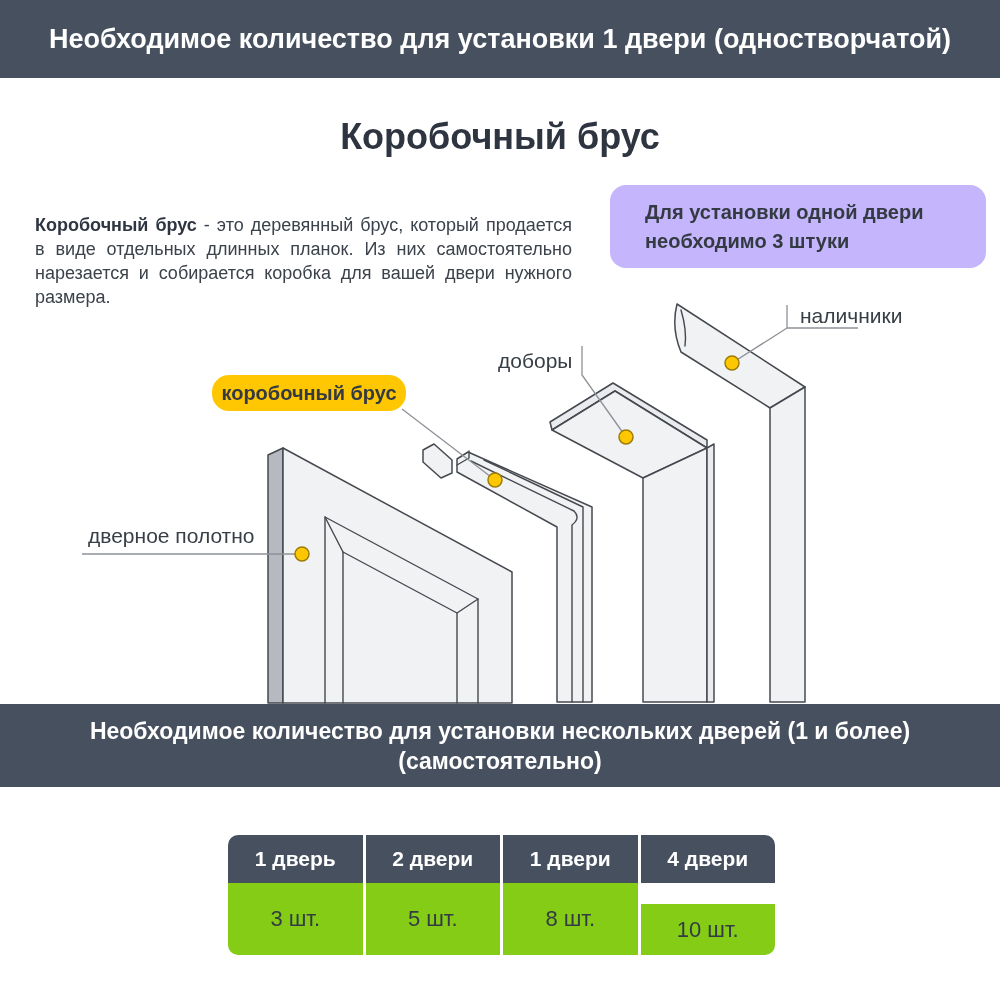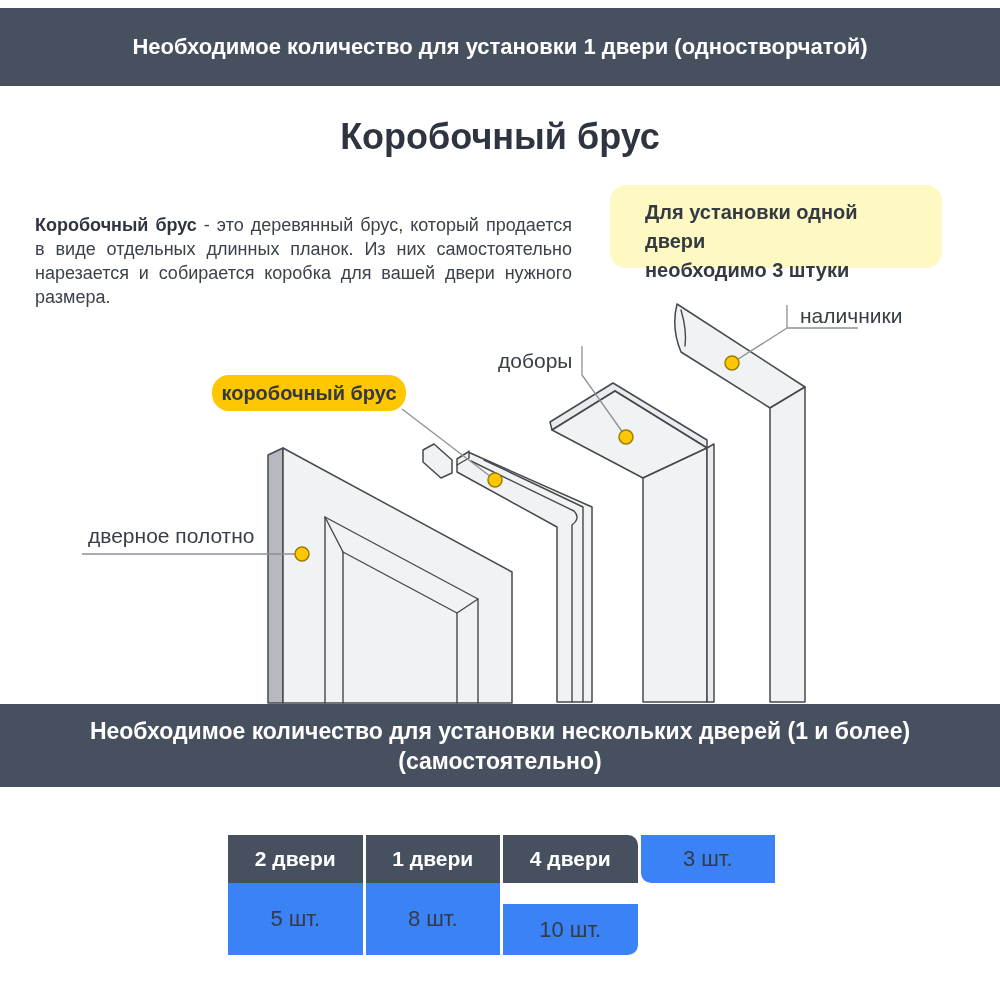--- a/index.html
+++ b/index.html
@@ -5,34 +5,34 @@
   html,body{margin:0;padding:0;background:#ffffff;}
   .stage{
     position:relative;width:1000px;height:1000px;background:#ffffff;
     font-family:"Liberation Sans",sans-serif;overflow:hidden;
   }
   .banner{
     position:absolute;left:0;width:1000px;background:#46505f;color:#ffffff;
     font-weight:700;display:flex;flex-direction:column;align-items:center;
     justify-content:center;text-align:center;
   }
-  .banner.top{top:0;height:78px;font-size:22px;margin-top:8px;}
+  .banner.top{top:0;height:78px;font-size:27px;}
   .banner.bottom{top:704px;height:83px;font-size:23px;line-height:30px;}
   .page-title{
     position:absolute;top:116px;left:0;width:1000px;text-align:center;
     font-size:36px;font-weight:700;color:#2e3540;
   }
   .intro{
     position:absolute;top:195px;left:35px;width:537px;
     font-size:18px;line-height:24px;color:#3c424b;text-align:justify;
   }
   .intro b{color:#2e3540;}
   .badge{
-    position:absolute;left:610px;top:185px;width:332px;height:83px;
-    background:#fef9c3;border-radius:16px;box-sizing:border-box;
+    position:absolute;left:610px;top:185px;width:376px;height:83px;
+    background:#c4b5fd;border-radius:16px;box-sizing:border-box;
     padding:13px 20px 0 35px;color:#343a42;font-weight:700;
     font-size:20px;line-height:29px;
   }
   .diagram{position:absolute;top:280px;left:0;width:1000px;height:440px;}
   .face{fill:#f1f2f4;stroke:#45494f;stroke-width:1.5;stroke-linejoin:round;}
   .face-dark{fill:#b6b9bf;stroke:#45494f;stroke-width:1.5;stroke-linejoin:round;}
   .face-mid{fill:#e9ebee;stroke:#45494f;stroke-width:1.5;stroke-linejoin:round;}
   .ln{fill:none;stroke:#45494f;stroke-width:1.4;stroke-linejoin:round;stroke-linecap:round;}
   .leader{fill:none;stroke:#8d9197;stroke-width:1.3;}
   .dot{fill:#ffc701;stroke:#9b7d06;stroke-width:1.5;}
@@ -44,21 +44,21 @@
     display:grid;grid-template-columns:repeat(4,1fr);
     grid-template-rows:48px 72px;column-gap:3px;row-gap:0;
   }
   .th{
     background:#46505f;color:#ffffff;font-weight:700;font-size:21px;
     display:flex;align-items:center;justify-content:center;
   }
   .th.first{border-top-left-radius:10px;}
   .th.last{border-top-right-radius:10px;}
   .td{
-    background:#3b82f6;color:#343b45;font-size:22px;
+    background:#84cc16;color:#343b45;font-size:22px;
     display:flex;align-items:center;justify-content:center;
   }
   .td.first{border-bottom-left-radius:10px;}
   .td.last{border-bottom-right-radius:10px;margin-top:21px;}
 </style>
 </head>
 <body>
 
 <div class="stage">
 
@@ -114,20 +114,21 @@
     <text class="dlabel" x="498" y="88">доборы</text>
     <text class="dlabel" x="800" y="43">наличники</text>
   </svg>
 
   <div class="banner bottom">
     <div>Необходимое количество для установки нескольких дверей (1 и более)</div>
     <div>(самостоятельно)</div>
   </div>
 
   <div class="qty-table">
+    <div class="th first">1 дверь</div>
     <div class="th">2 двери</div>
     <div class="th">1 двери</div>
     <div class="th last">4 двери</div>
     <div class="td first">3 шт.</div>
     <div class="td">5 шт.</div>
     <div class="td">8 шт.</div>
     <div class="td last">10 шт.</div>
   </div>
 
 </div>

